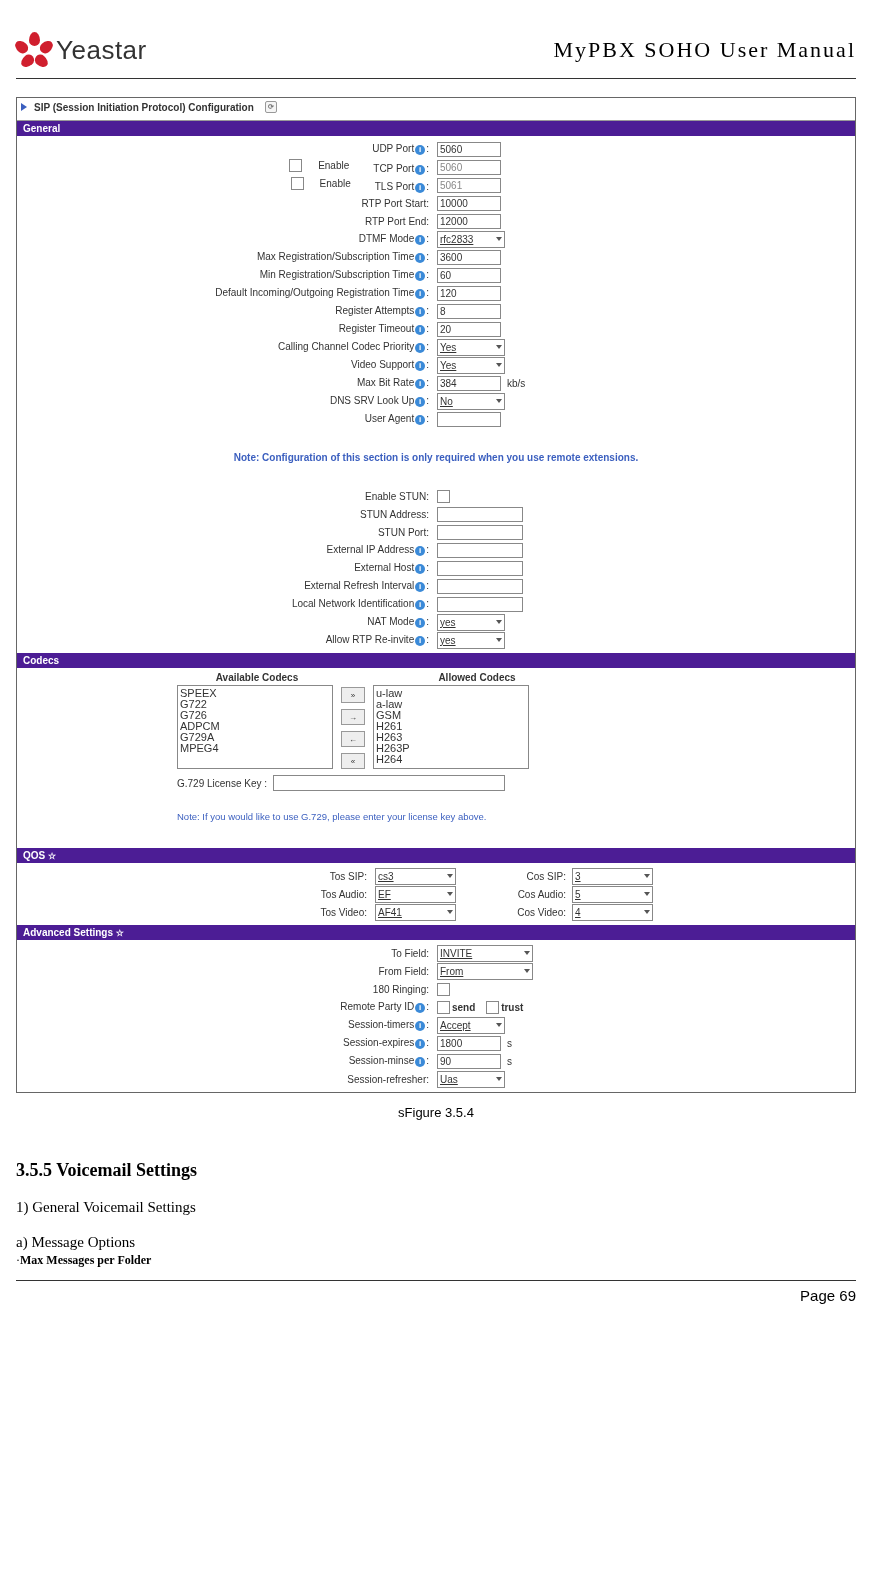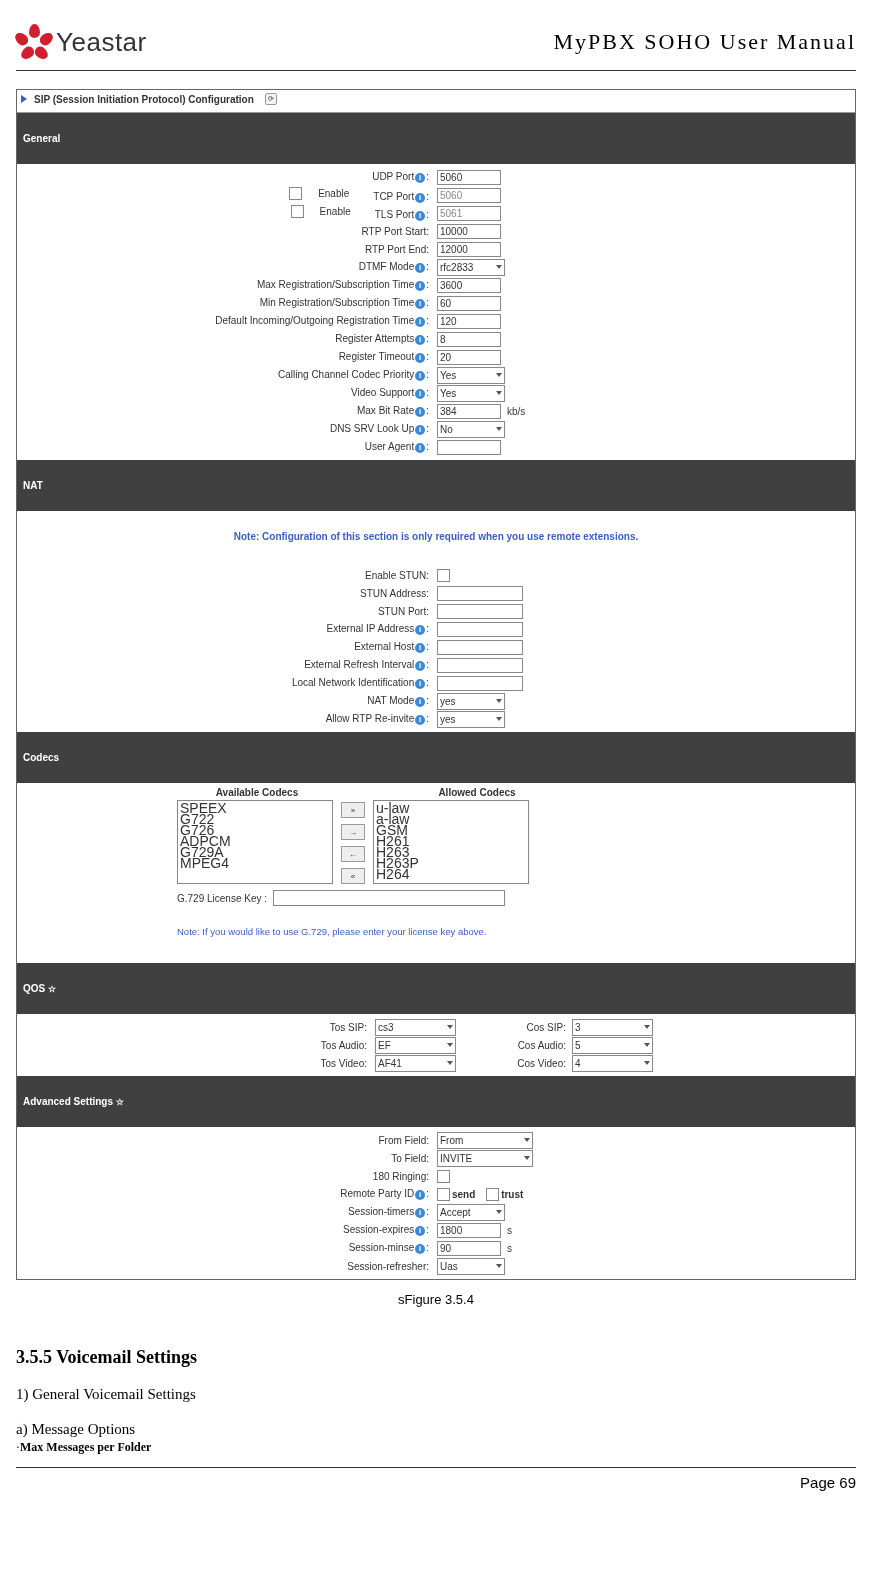--- a/index.html
+++ b/index.html
@@ -1,56 +1,56 @@
 <!DOCTYPE html>
 <html><head>
 <meta charset="utf-8">
 <style>
   body { margin: 0; padding: 0; font-family: Verdana, Arial, sans-serif; background: #fff; color: #000; }
-  .page { width: 872px; margin: 8px auto; padding: 10px 16px 20px 16px; box-sizing: border-box; position: relative; }
+  .page { width: 872px; margin: 16px auto; padding: 10px 16px 20px 16px; box-sizing: border-box; position: relative; }
   .page-header { display: flex; justify-content: space-between; align-items: center; border-bottom: 1px solid #333; padding: 6px 0 10px 0; }
   .logo-wrap { display: flex; align-items: center; gap: 4px; }
   .logo-mark { position: relative; width: 36px; height: 36px; }
   .petal { position: absolute; width: 11px; height: 14px; background: #d01f2e; border-radius: 50% 50% 50% 50% / 60% 60% 40% 40%; }
   .p1 { top: 0; left: 13px; transform: rotate(0deg); }
   .p2 { top: 8px; left: 0; transform: rotate(-50deg); }
   .p3 { top: 8px; left: 25px; transform: rotate(50deg); }
   .p4 { top: 22px; left: 6px; transform: rotate(-130deg); }
   .p5 { top: 22px; left: 20px; transform: rotate(130deg); }
   .logo-center { position: absolute; top: 14px; left: 14px; width: 8px; height: 8px; background: #fff; border-radius: 50%; }
   .logo-text { font-size: 26px; color: #333; font-family: Arial, sans-serif; letter-spacing: 0.5px; }
   .doc-title { font-size: 22px; font-family: Verdana; letter-spacing: 2px; font-weight: normal; }
   .screenshot { border: 1px solid #666; margin-top: 18px; background: #fff; font-family: Arial, Helvetica, sans-serif; font-size: 10px; color: #333; }
   .sip-title-row { display: flex; align-items: center; gap: 7px; padding: 3px 4px; font-size: 10px; font-weight: bold; }
   .tri { width: 0; height: 0; border-top: 4px solid transparent; border-bottom: 4px solid transparent; border-left: 6px solid #3b5fbf; }
   .badge { display: inline-block; width: 10px; height: 10px; border: 1px solid #999; border-radius: 2px; background: #f5f5f5; font-size: 7px; line-height: 10px; color: #777; text-align: center; margin-left: 4px; }
-  .section-bar { background: #404040; color: #fff; font-size: 10px; font-weight: bold; padding: 20px 6px; }
+  .section-bar { background: #4c1d95; color: #fff; font-size: 10px; font-weight: bold; padding: 2px 6px; }
   .chev { font-size: 9px; }
   .form-area { padding: 4px 0; }
   .row { display: flex; align-items: center; height: 18px; }
   .lbl { width: 412px; text-align: right; font-size: 10px; white-space: nowrap; padding-right: 2px; }
   .info { display: inline-block; width: 10px; height: 10px; border-radius: 50%; background: #3b8ad8; color: #fff; font-size: 8px; font-weight: bold; line-height: 10px; text-align: center; margin-left: 1px; }
   .colon::after { content: ":"; margin-left: 1px; }
   .val { margin-left: 6px; display: flex; align-items: center; gap: 4px; }
   .inp { width: 58px; height: 13px; border: 1px solid #888; font-size: 10px; padding: 0 2px; background: #fff; display: inline-block; line-height: 13px; overflow: hidden; }
   .inp.readonly { color: #888; }
-  .sel { width: 62px; height: 15px; border: 1px solid #888; font-size: 10px; padding: 0 2px; background: #fff; display: inline-flex; align-items: center; justify-content: space-between; }
+  .sel { width: 62px; height: 15px; border: 1px solid #888; font-size: 10px; padding: 0 2px; background: #fff; display: inline-flex; align-items: center; justify-content: space-between; text-decoration: underline; }
   .sel::after { content: ""; width: 0; height: 0; border-left: 3px solid transparent; border-right: 3px solid transparent; border-top: 4px solid #555; margin-left: 3px; }
   .chk { width: 11px; height: 11px; border: 1px solid #888; background: #fff; display: inline-block; }
   .enable-chk { display: inline-flex; align-items: center; gap: 16px; font-size: 10px; margin-right: 24px; }
   .unit { font-size: 10px; margin-left: 2px; }
   .nat-note, .codec-note { text-align: center; font-size: 10px; color: #3b5fbf; font-weight: bold; padding: 20px 0; }
   .codec-note { font-weight: normal; font-size: 9.5px; }
   .codecs-area { padding: 4px 10px 6px 160px; }
   .codec-heads { display: flex; font-size: 10px; font-weight: bold; }
   .codec-heads .h1 { width: 160px; text-align: center; }
   .codec-heads .spacer { width: 60px; }
   .codec-heads .h2 { width: 160px; text-align: center; }
   .codec-body { display: flex; margin-top: 2px; }
-  .codec-list { width: 150px; height: 78px; border: 1px solid #888; font-size: 14px; line-height: 11px; padding: 2px; overflow: hidden; }
+  .codec-list { width: 150px; height: 78px; border: 1px solid #888; font-size: 11px; line-height: 11px; padding: 2px; overflow: hidden; }
   .codec-btns { width: 40px; display: flex; flex-direction: column; justify-content: flex-start; align-items: center; gap: 6px; padding: 2px 0 0 0; }
   .codec-btn { width: 22px; height: 14px; border: 1px solid #999; background: #eee; font-size: 8px; display: flex; align-items: center; justify-content: center; }
   .license-row { display: flex; align-items: center; gap: 6px; margin-top: 6px; font-size: 10px; }
   .license-inp { width: 230px; height: 14px; border: 1px solid #888; }
   .qos-grid { padding: 4px 0; }
   .qos-row { display: flex; align-items: center; height: 18px; }
   .qos-row .lbl { width: 350px; }
   .qos-sel { width: 75px; }
   .qos-gap { width: 50px; }
   .qos-lbl2 { width: 60px; text-align: right; font-size: 10px; }
@@ -201,21 +201,20 @@
           </div>
         </div>
       <div class="row">
           <div class="lbl"><span>User Agent</span><span class="info">i</span><span class="colon"></span></div>
           <div class="val">
             <span class="inp"></span>
           </div>
         </div>
     </div>
 
-    <div class="section-bar">NAT</div>
     <div class="nat-note">Note: Configuration of this section is only required when you use remote extensions.</div>
     <div class="form-area">
       <div class="row">
           <div class="lbl">Enable STUN:</div>
           <div class="val">
             <span class="chk"></span>
           </div>
         </div>
       <div class="row">
           <div class="lbl">STUN Address:</div>
@@ -355,32 +354,32 @@
             <span class="sel qos-sel">
               <span>4</span>
             </span>
           </div>
         </div>
     </div>
 
     <div class="section-bar"><span>Advanced Settings</span> <span class="chev">☆</span></div>
     <div class="form-area">
       <div class="row adv-row">
+          <div class="lbl">To Field:</div>
+          <div class="val">
+            <span class="sel" style="width:90px">
+              <span>INVITE</span>
+            </span>
+          </div>
+        </div>
+      <div class="row adv-row">
           <div class="lbl">From Field:</div>
           <div class="val">
             <span class="sel" style="width:90px">
               <span>From</span>
-            </span>
-          </div>
-        </div>
-      <div class="row adv-row">
-          <div class="lbl">To Field:</div>
-          <div class="val">
-            <span class="sel" style="width:90px">
-              <span>INVITE</span>
             </span>
           </div>
         </div>
       <div class="row adv-row">
           <div class="lbl">180 Ringing:</div>
           <div class="val">
             <span class="chk"></span>
           </div>
         </div>
       <div class="row adv-row remote-party">

